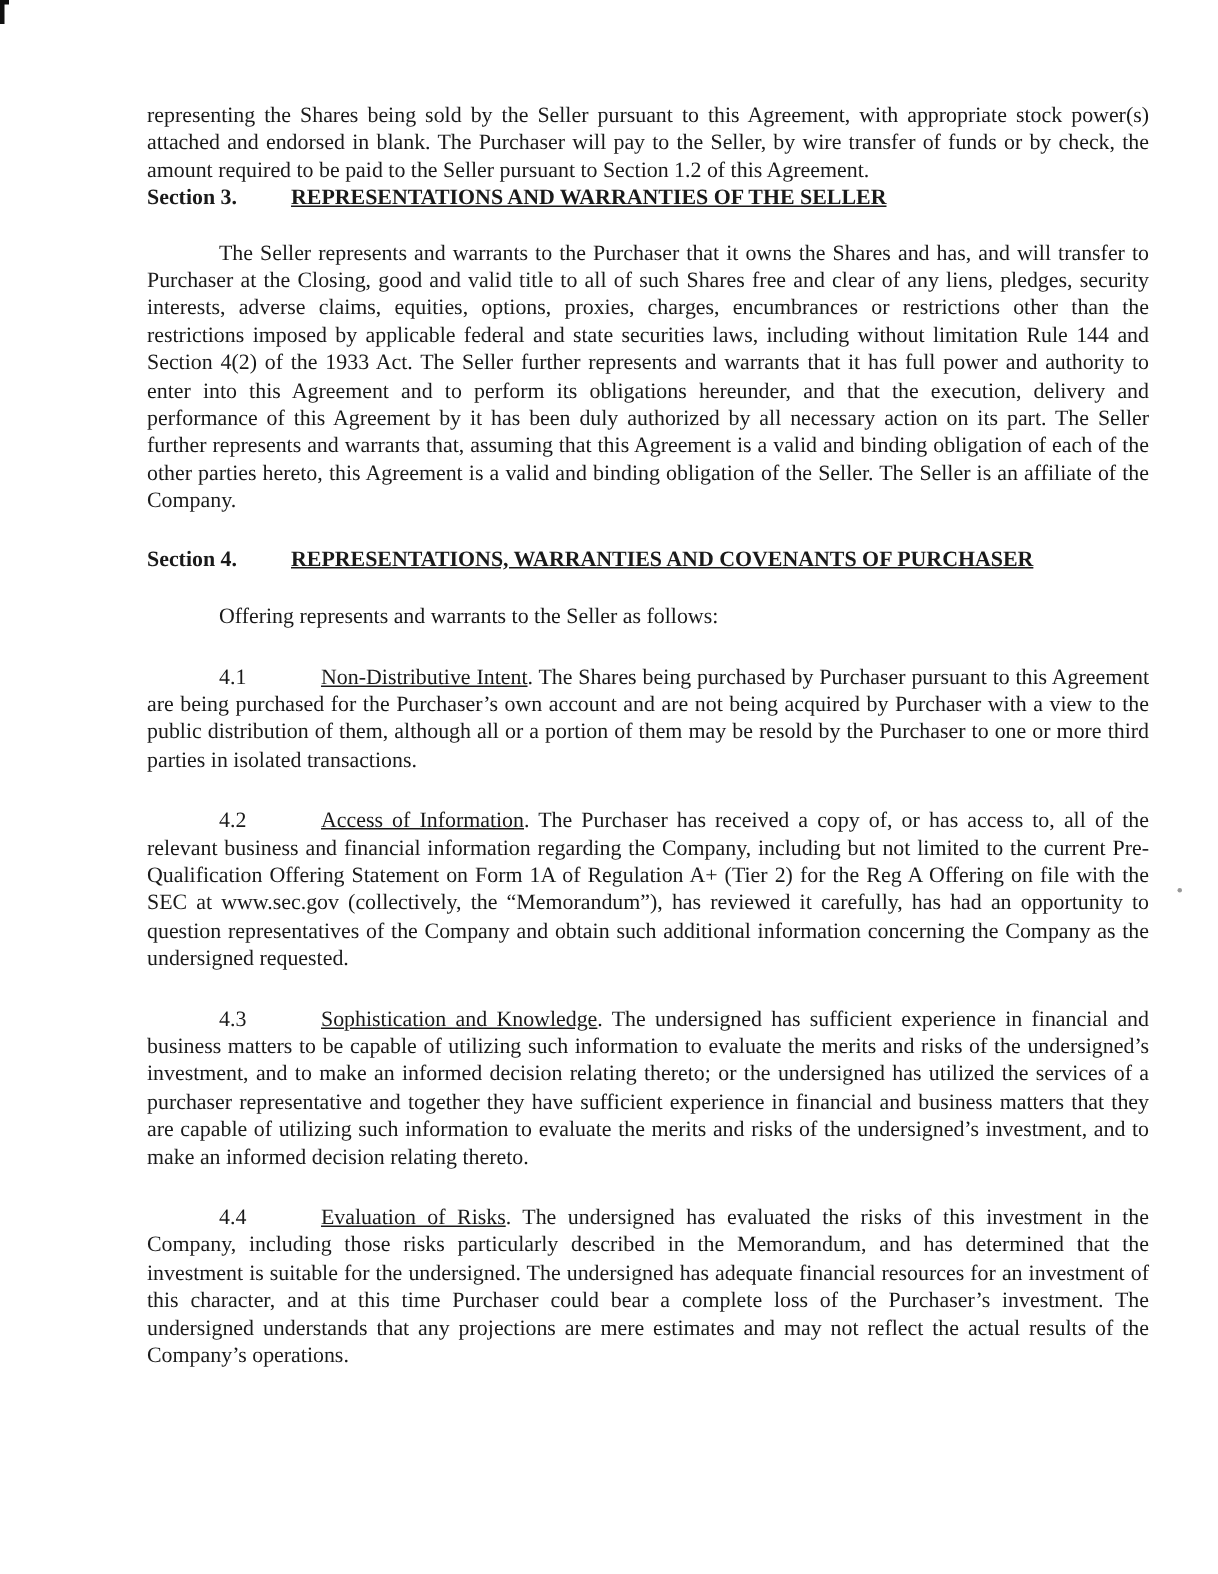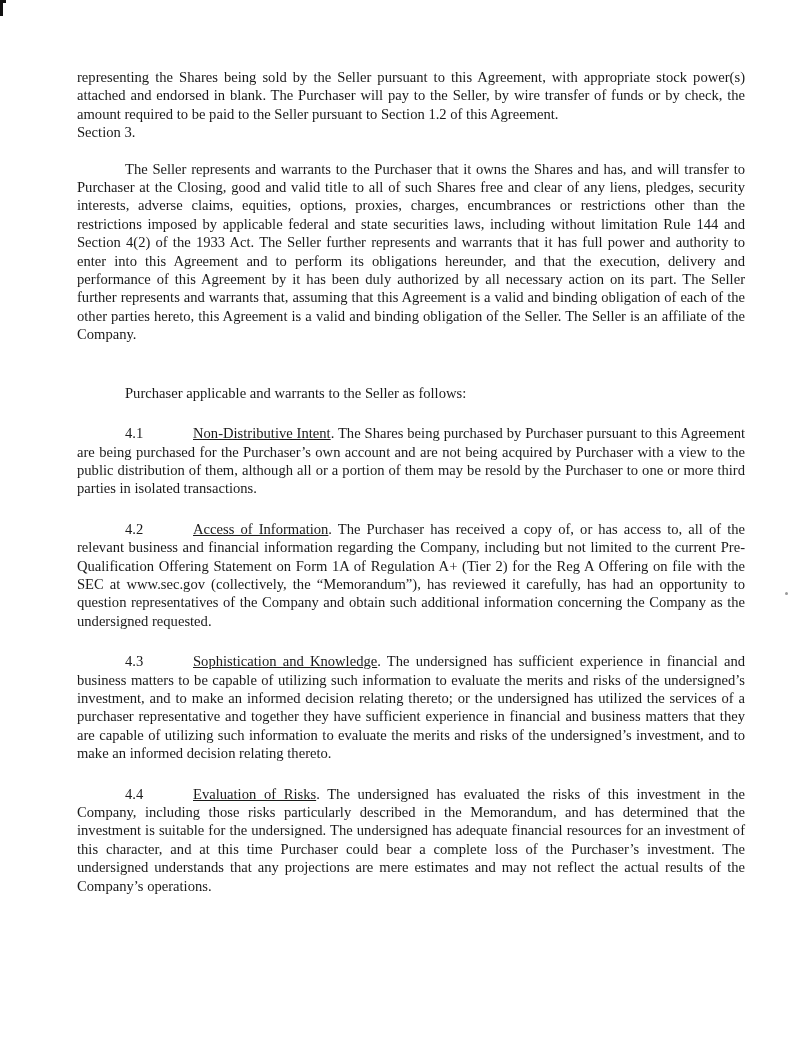--- a/index.html
+++ b/index.html
@@ -9,27 +9,27 @@
     color: #1a1a1a;
   }
   .corner-mark {
     position: absolute; left: 0; top: 0; width: 3px; height: 16px;
     background: #111;
   }
   .corner-mark::after {
     content: ""; position: absolute; left: 0; top: 0; width: 6px; height: 3px; background: #111;
   }
   .page {
-    position: absolute; left: 77px; top: 68px; width: 668px;
+    position: absolute; left: 98px; top: 68px; width: 668px;
     font-size: 14.6px; line-height: 18.4px;
   }
   p { margin: 0; text-align: justify; }
   .indent { text-indent: 48px; }
   .section-head {
-    font-weight: normal; display: flex; align-items: flex-end;
+    font-weight: bold; display: flex; align-items: flex-end;
   }
   .section-num { width: 96px; flex: 0 0 96px; }
   .section-title { text-decoration: underline; }
   .sub-num { display: inline-block; width: 48px; text-indent: 0; }
   .sub-title { text-decoration: underline; margin-left: 20px; }
   .link { }
   .gap-s { height: 18px; }
   .gap-m { height: 20px; }
   .gap-l { height: 22px; }
   .speck {
@@ -42,32 +42,37 @@
 
 <div class="corner-mark"></div>
 <div class="speck"></div>
 
 <div class="page">
 
   <p>representing the Shares being sold by the Seller pursuant to this Agreement, with appropriate stock power(s) attached and endorsed in blank.  The Purchaser will pay to the Seller, by wire transfer of funds or by check, the amount required to be paid to the Seller pursuant to Section 1.2 of this Agreement.</p>
 
   <div class="section-head">
     <span class="section-num">Section 3.</span>
+    <span class="section-title">REPRESENTATIONS AND WARRANTIES OF THE SELLER</span>
   </div>
 
   <div class="gap-s"></div>
 
   <p class="indent">The Seller represents and warrants to the Purchaser that it owns the Shares and has, and will transfer to Purchaser at the Closing, good and valid title to all of such Shares free and clear of any liens, pledges, security interests, adverse claims, equities, options, proxies, charges, encumbrances or restrictions other than the restrictions imposed by applicable federal and state securities laws, including without limitation Rule 144 and Section 4(2) of the 1933 Act.  The Seller further represents and warrants that it has full power and authority to enter into this Agreement and to perform its obligations hereunder, and that the execution, delivery and performance of this Agreement by it has been duly authorized by all necessary action on its part.   The Seller further represents and warrants that, assuming that this Agreement is a valid and binding obligation of each of the other parties hereto, this Agreement is a valid and binding obligation of the Seller.  The Seller is an affiliate of the Company.</p>
 
   <div class="gap-m"></div>
 
+  <div class="section-head">
+    <span class="section-num">Section 4.</span>
+    <span class="section-title">REPRESENTATIONS, WARRANTIES AND COVENANTS OF PURCHASER</span>
+  </div>
 
   <div class="gap-m"></div>
 
-  <p class="indent">Purchaser applicable and warrants to the Seller as follows:</p>
+  <p class="indent">Offering represents and warrants to the Seller as follows:</p>
 
   <div class="gap-l"></div>
 
   <p class="indent">
     <span class="sub-num">4.1</span><span class="sub-title">Non-Distributive Intent</span>.<span>  The Shares being purchased by Purchaser pursuant to this Agreement are being purchased for the Purchaser’s own account and are not being acquired by Purchaser with a view to the public distribution of them, although all or a portion of them may be resold by the Purchaser to one or more third parties in isolated transactions.</span>
   </p>
 
   <div class="gap-l"></div>
 
   <p class="indent">

